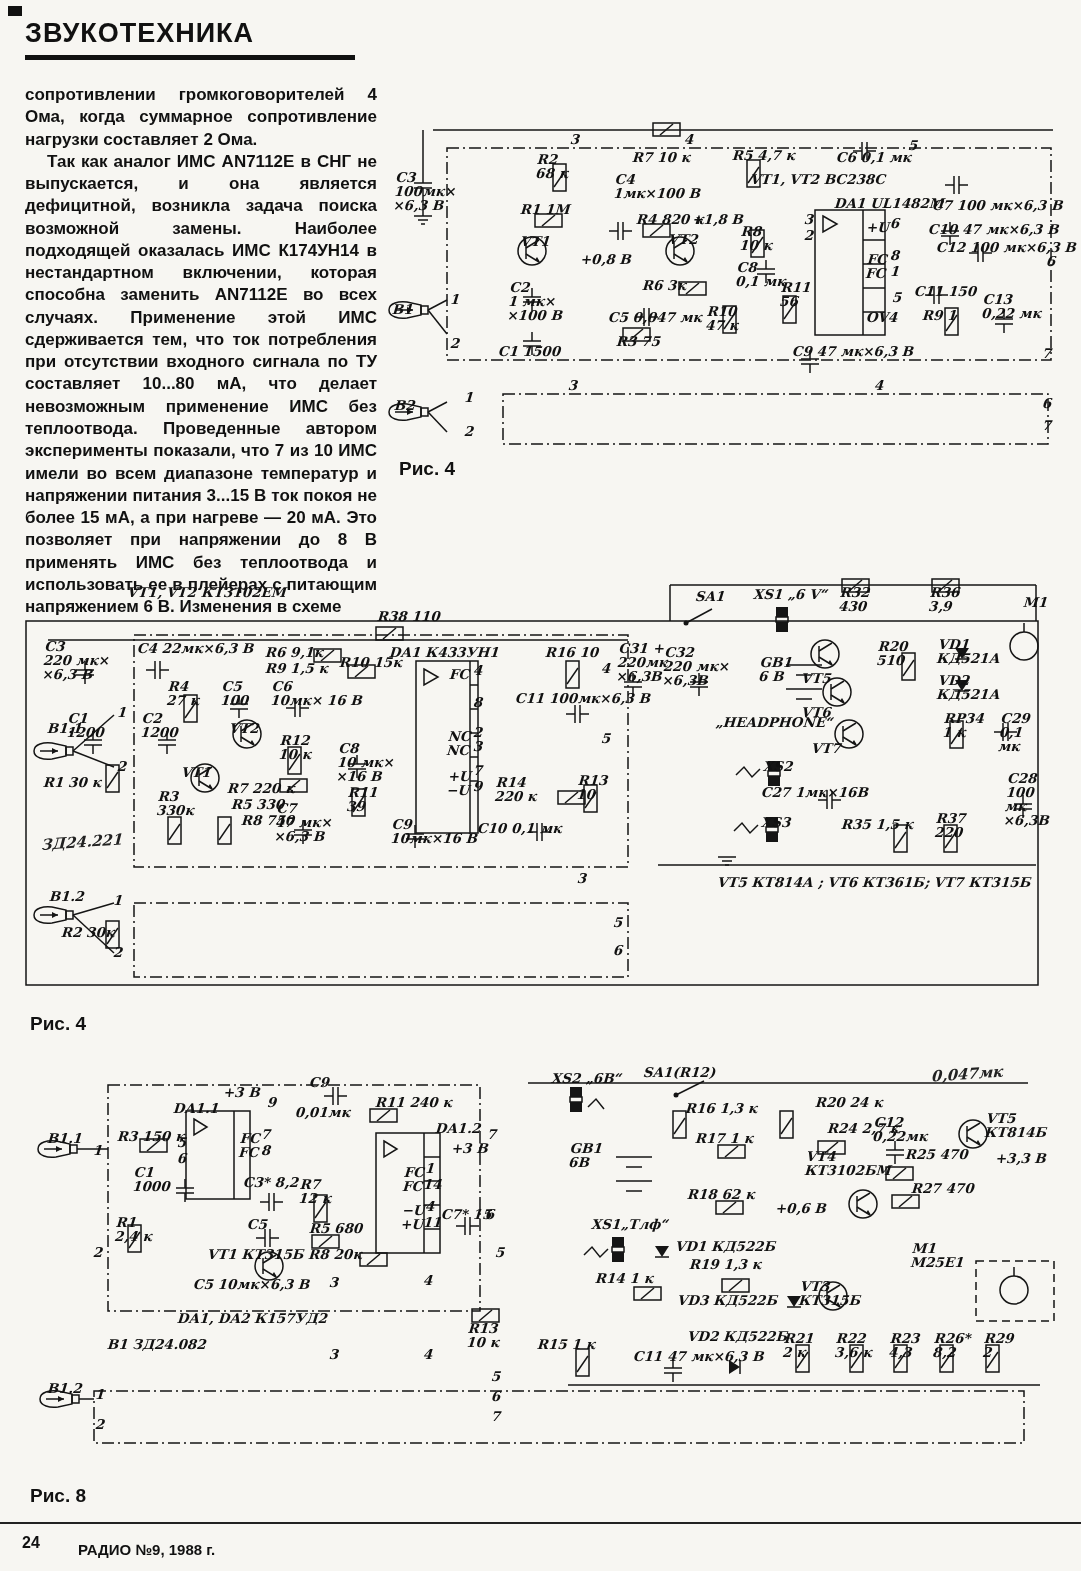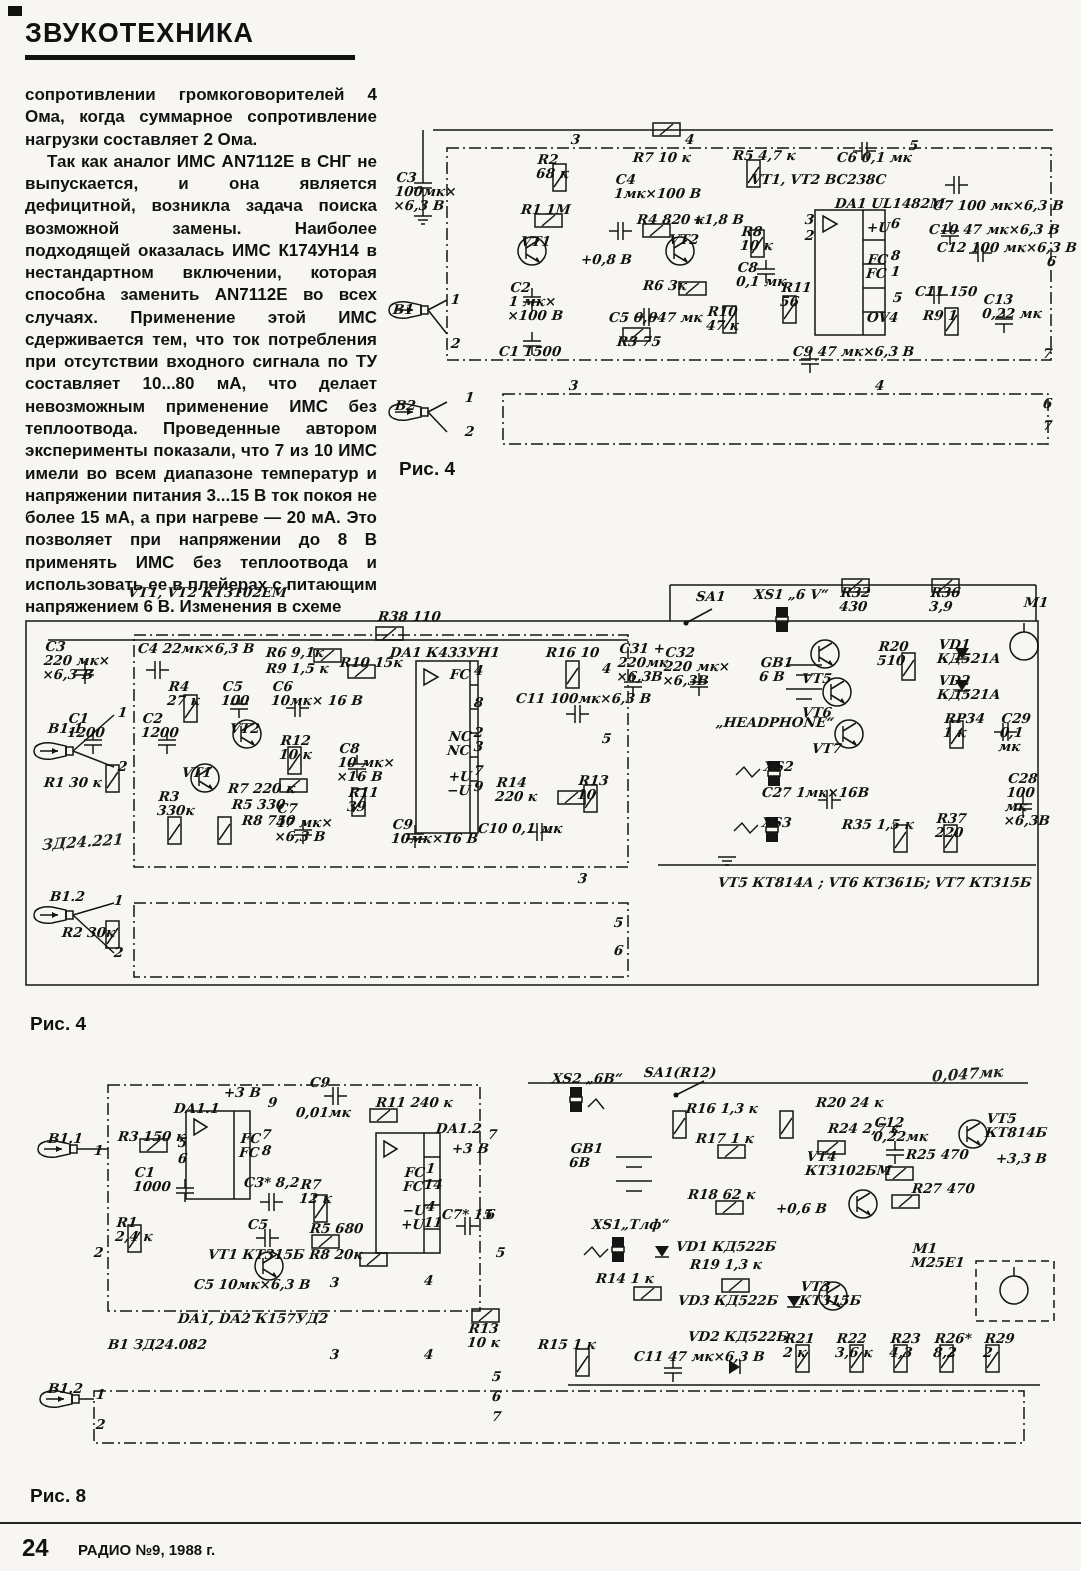--- a/index.html
+++ b/index.html
@@ -22,21 +22,21 @@
   .sch-label.hw{font-size:15px;transform:rotate(-4deg) skewX(-8deg);color:#222;}
   figcaption{position:absolute;font-weight:800;font-size:19px;font-family:"Liberation Sans",sans-serif;}
   #fig4 figcaption{left:14px;top:346px;}
   #fig5 figcaption{left:12px;top:478px;}
   #fig6 figcaption{left:2px;top:430px;}
   .wire,.sym{stroke:#151515;stroke-width:1.5;fill:none;}
   .dd{stroke-dasharray:12 4 2 4;}
   .fill{fill:#151515;stroke:none;}
   footer{position:absolute;left:0;top:1522px;width:1081px;}
   .footer-rule{height:2px;background:#222;width:1081px;}
-  .pageno{position:absolute;left:22px;top:12px;font-size:24px;font-weight:800;}
+  .pageno{position:absolute;left:22px;top:12px;font-size:16px;font-weight:800;}
   .issue{position:absolute;left:78px;top:19px;font-size:15px;font-weight:bold;}
 </style>
 </head>
 <body>
 
 <svg width="0" height="0" style="position:absolute">
   <defs>
     <g id="resv">
         <rect class="sym" x="0" y="0" width="13" height="27" fill="#f7f6f2"></rect>
         <line class="sym" x1="1" y1="23" x2="12" y2="7"></line>

